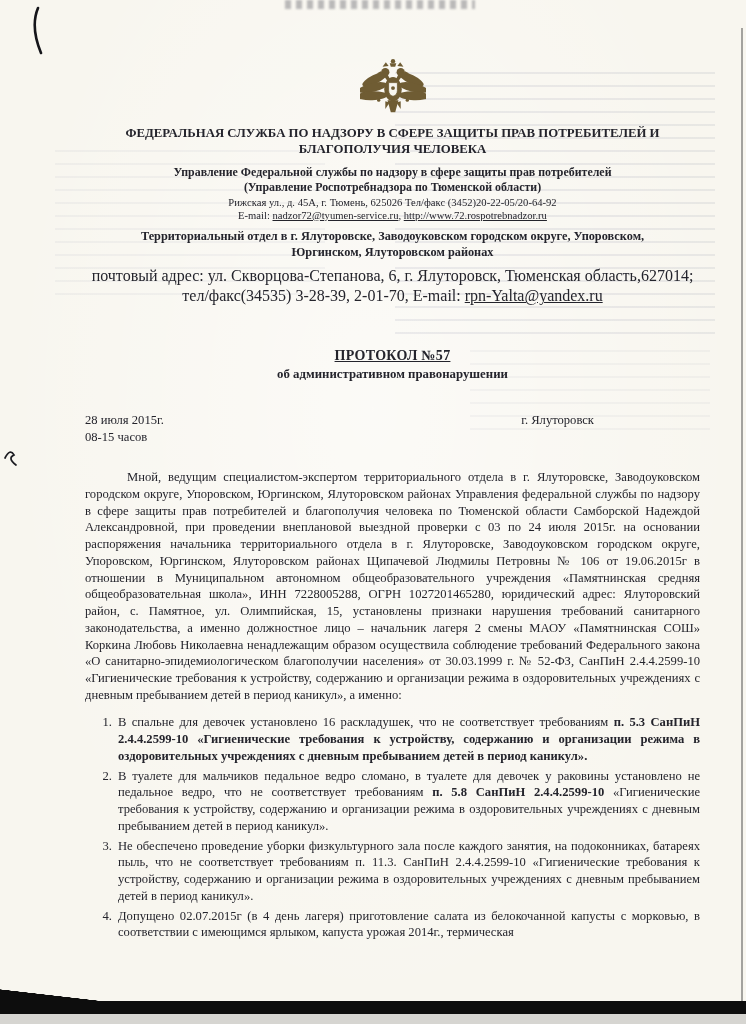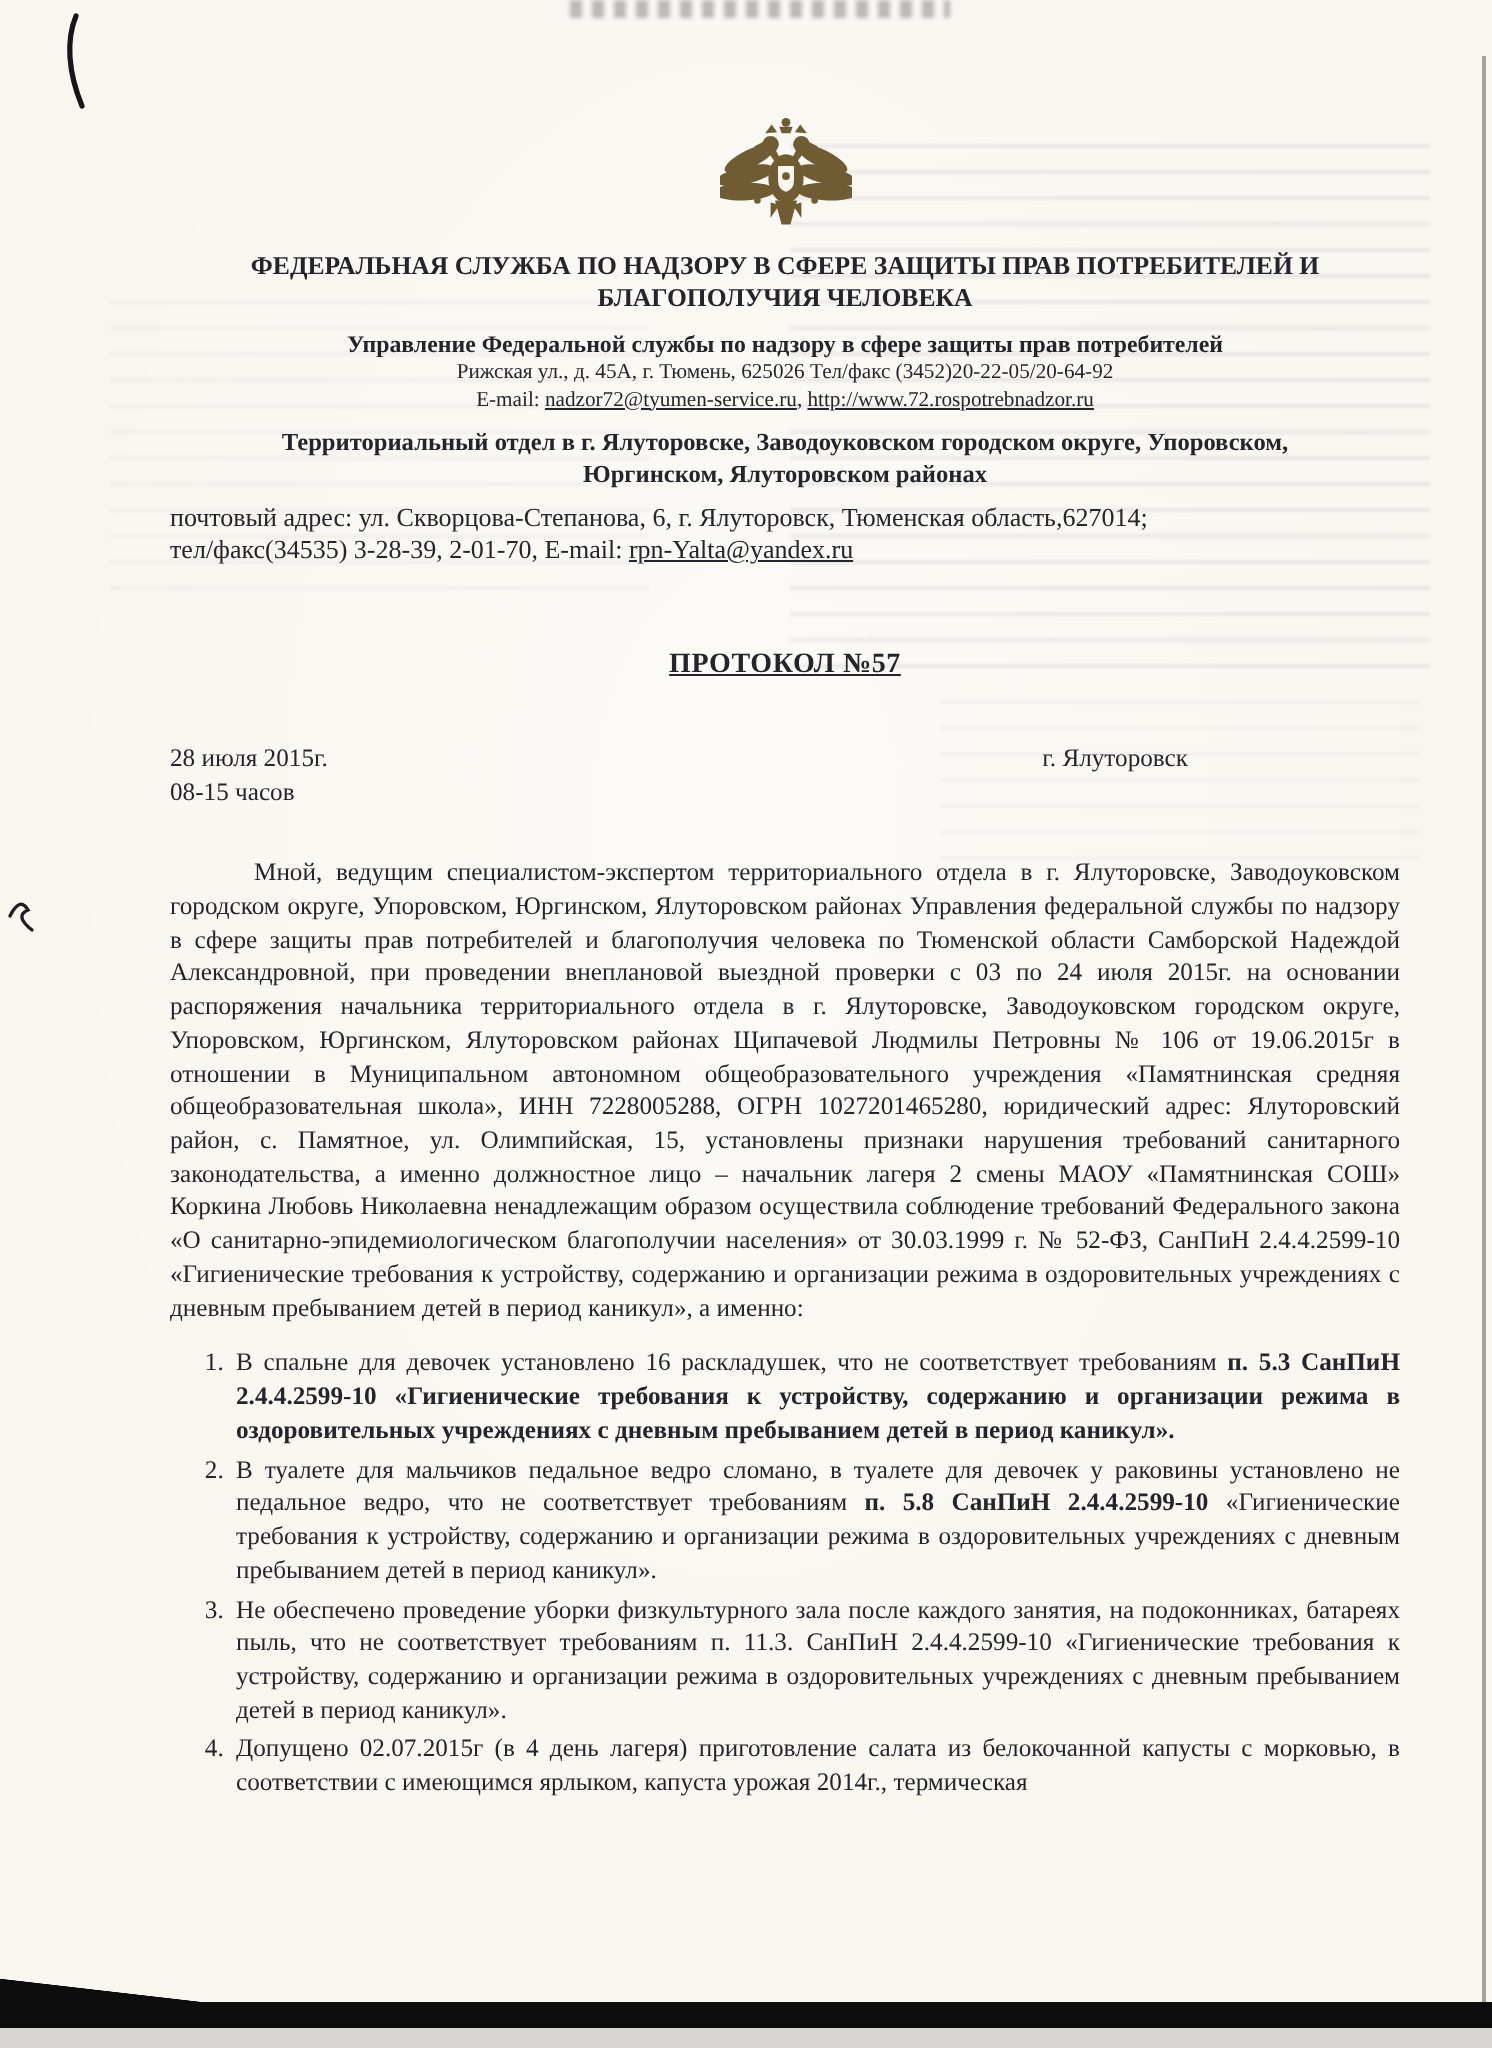--- a/index.html
+++ b/index.html
@@ -32,21 +32,21 @@
   .pen-left{position:absolute;left:2px;top:446px;}
   
   .doc{position:absolute;left:85px;top:56px;width:615px;}
   .emblem{display:flex;justify-content:center;margin-bottom:8px;}
   .agency{font-weight:bold;font-size:12.8px;line-height:1.25;text-align:center;margin:0 auto 7px;max-width:620px;}
   .dept{font-weight:bold;font-size:11.9px;line-height:1.3;text-align:center;}
   .fine{font-size:10.6px;line-height:1.24;text-align:center;}
   .fine:first-of-type{margin-top:3px;}
   .terr{font-weight:bold;font-size:12.3px;line-height:1.3;text-align:center;}
   .terr-first{margin-top:7px;}
-  .postal{font-size:13px;line-height:1.26;}
+  .postal{font-size:16px;line-height:1.26;text-align:center;}
   .postal-first{margin-top:5px;}
   .title-block{margin-top:42px;text-align:center;}
   .protocol{font-size:14px;font-weight:bold;text-decoration:underline;letter-spacing:.3px;}
   .subtitle{font-size:12.8px;font-weight:bold;margin-top:3px;}
   .meta-row{display:flex;justify-content:space-between;align-items:flex-start;margin-top:30px;font-size:12.6px;line-height:1.3;}
   .meta-city{margin-right:106px;}
   .para{margin:24px 0 0 0;font-size:12.6px;line-height:1.33;text-align:justify;text-indent:42px;}
   ol.list{margin:11px 0 0 0;padding-left:30px;font-size:12.6px;line-height:1.33;}
   ol.list li{text-align:justify;padding-left:3px;margin-bottom:3px;font-family:Liberation Serif, serif;}
   .b{font-weight:bold;}
@@ -102,32 +102,34 @@
           <circle cx="86" cy="80" r="3"></circle>
           <path d="M52 48 h16 v14 q0 9 -8 11 q-8 -2 -8 -11 z" fill="#f8f6ef" stroke="#6f5c33" stroke-width="1.5"></path>
           <circle cx="60" cy="58" r="3.5"></circle>
         </g>
       </svg>
     </div>
 
     <div class="agency">ФЕДЕРАЛЬНАЯ СЛУЖБА ПО НАДЗОРУ В СФЕРЕ ЗАЩИТЫ ПРАВ ПОТРЕБИТЕЛЕЙ И БЛАГОПОЛУЧИЯ ЧЕЛОВЕКА</div>
 
     <div class="dept">Управление Федеральной службы по надзору в сфере защиты прав потребителей</div>
+    <div class="dept">(Управление Роспотребнадзора по Тюменской области)</div>
 
     <div class="fine">Рижская ул., д. 45А, г. Тюмень, 625026 Тел/факс (3452)20-22-05/20-64-92</div>
     <div class="fine"><span>E-mail: </span><span class="u">nadzor72@tyumen-service.ru</span><span>, </span><span class="u">http://www.72.rospotrebnadzor.ru</span></div>
 
     <div class="terr terr-first">Территориальный отдел в г. Ялуторовске, Заводоуковском городском округе, Упоровском,</div>
     <div class="terr">Юргинском, Ялуторовском районах</div>
 
     <div class="postal postal-first">почтовый адрес: ул. Скворцова-Степанова, 6, г. Ялуторовск, Тюменская область,627014;</div>
     <div class="postal"><span>тел/факс(34535) 3-28-39,  2-01-70, E-mail: </span><span class="u">rpn-Yalta@yandex.ru</span></div>
 
     <div class="title-block">
       <div class="protocol">ПРОТОКОЛ №57</div>
+      <div class="subtitle">об административном правонарушении</div>
     </div>
 
     <div class="meta-row">
       <div class="meta-left">
         <div>28 июля 2015г.</div>
         <div>08-15 часов</div>
       </div>
       <div class="meta-city">г. Ялуторовск</div>
     </div>
 

